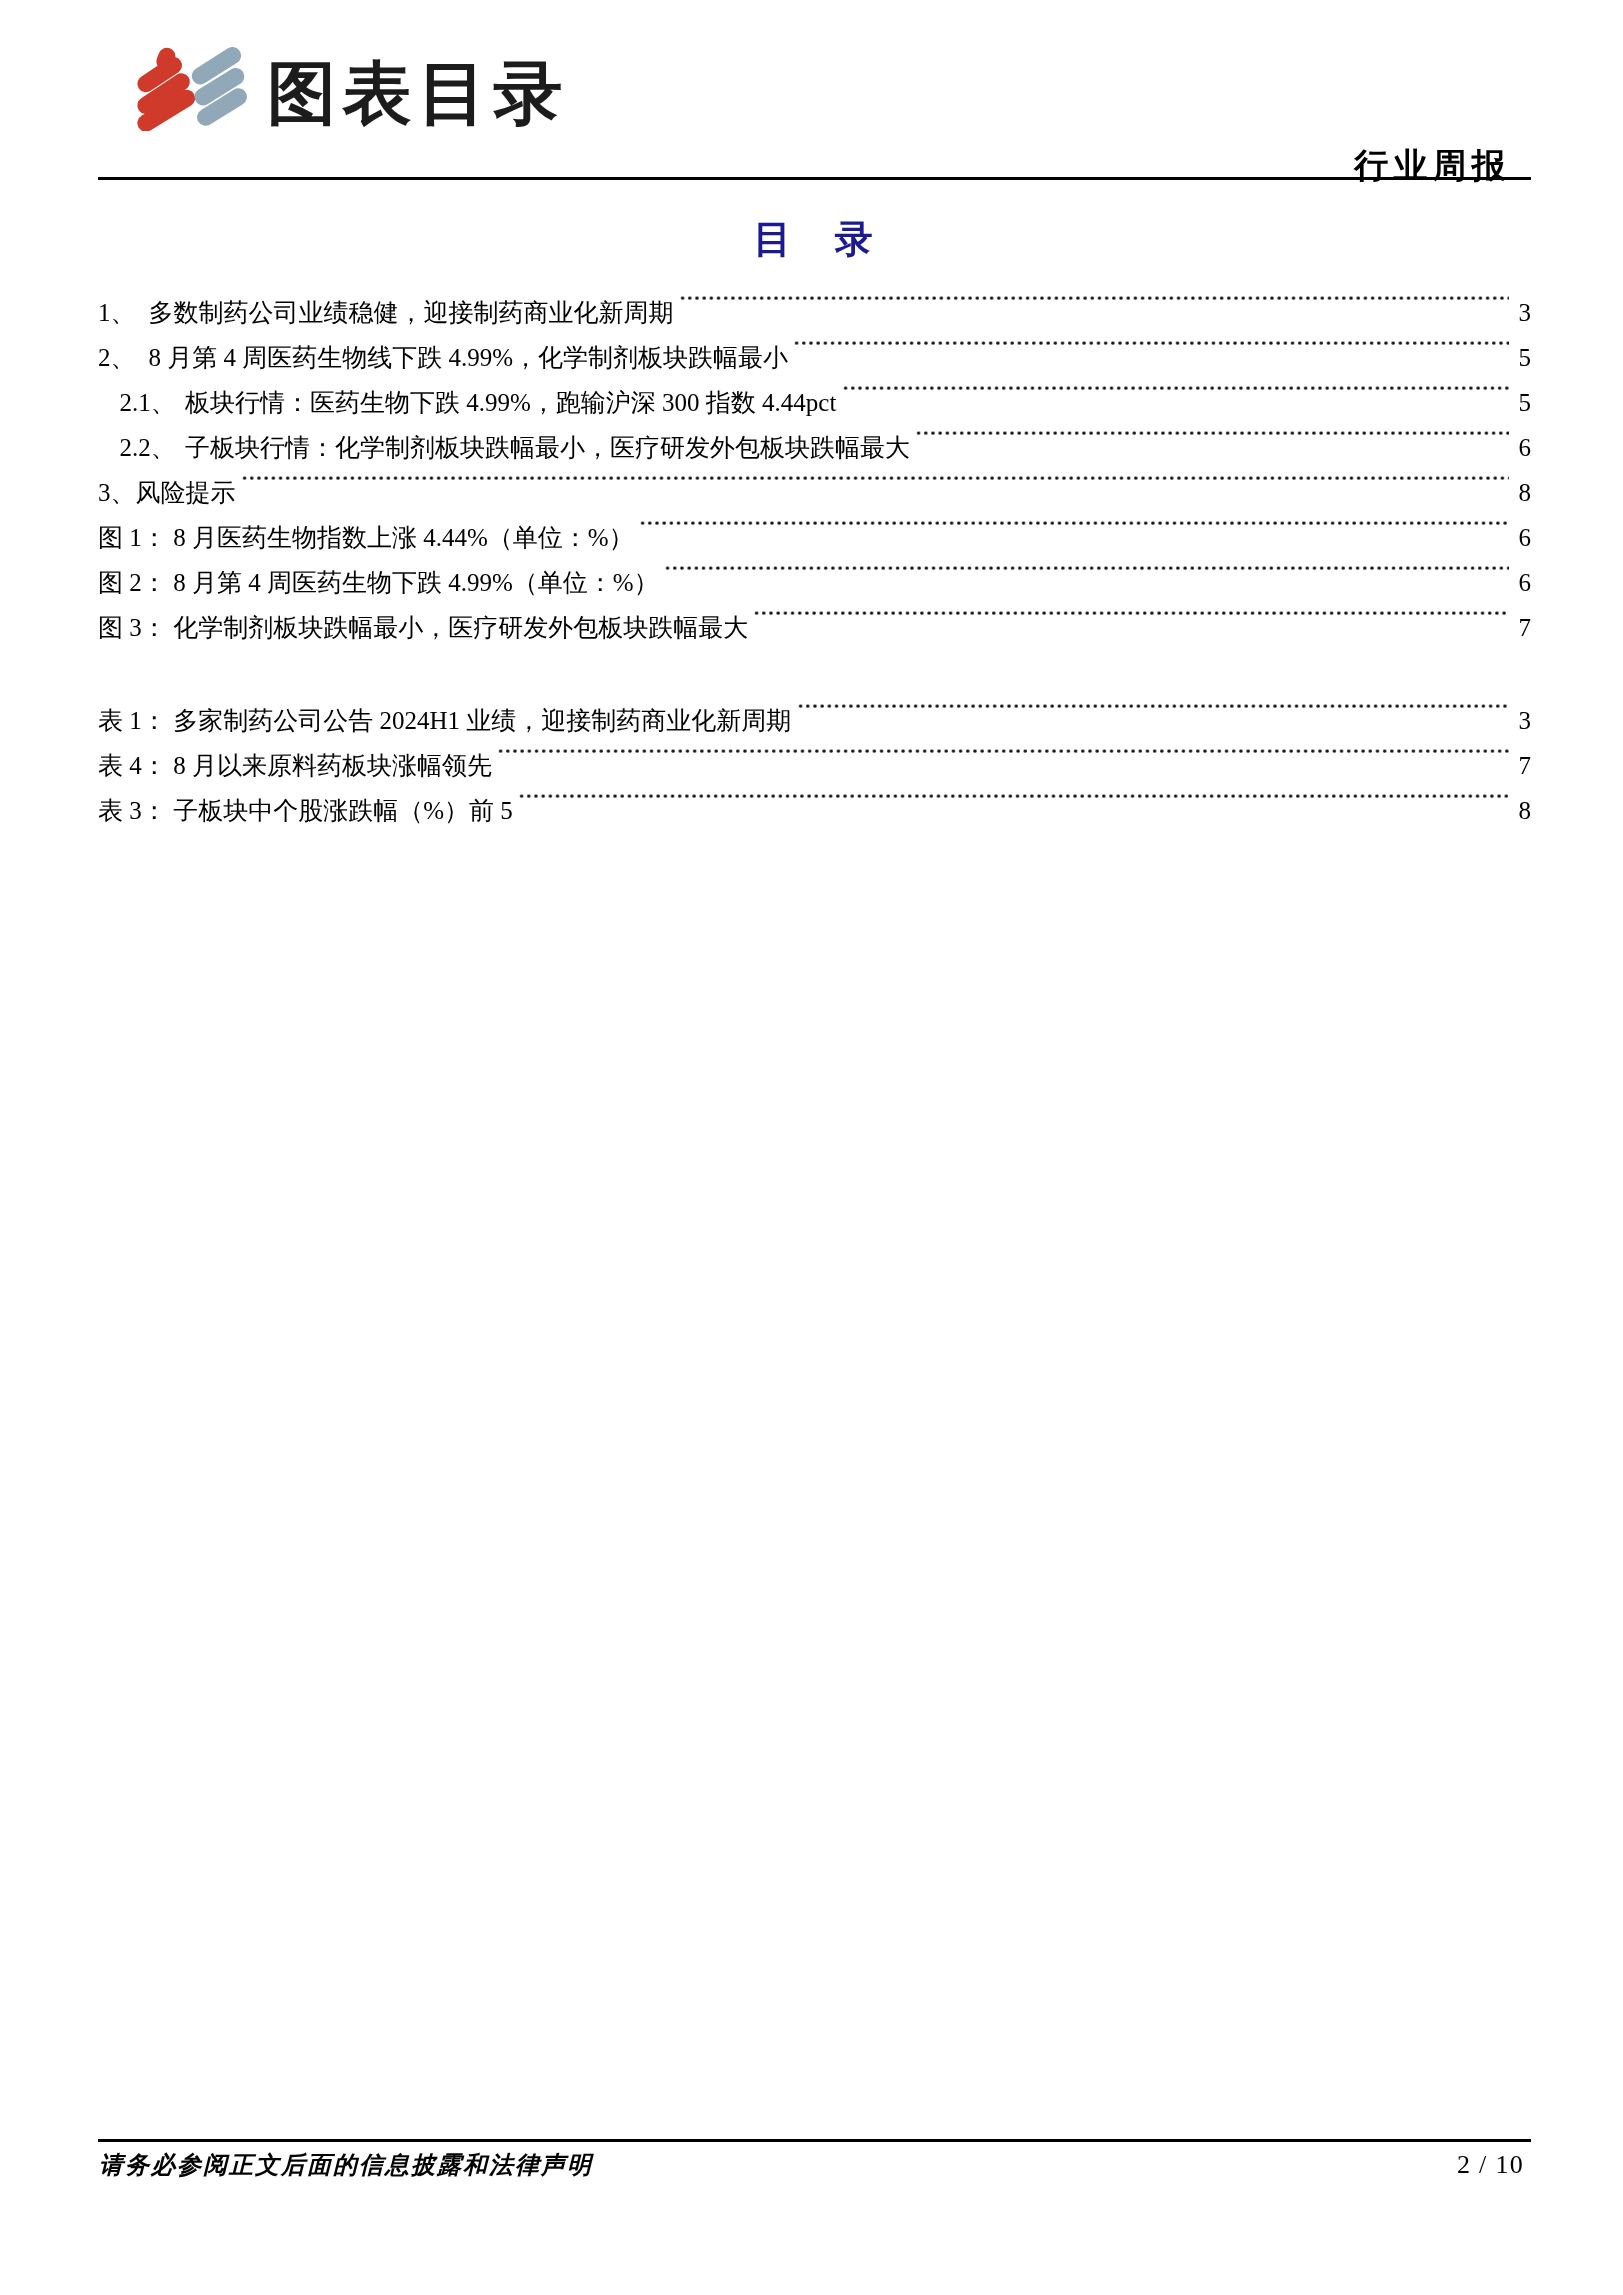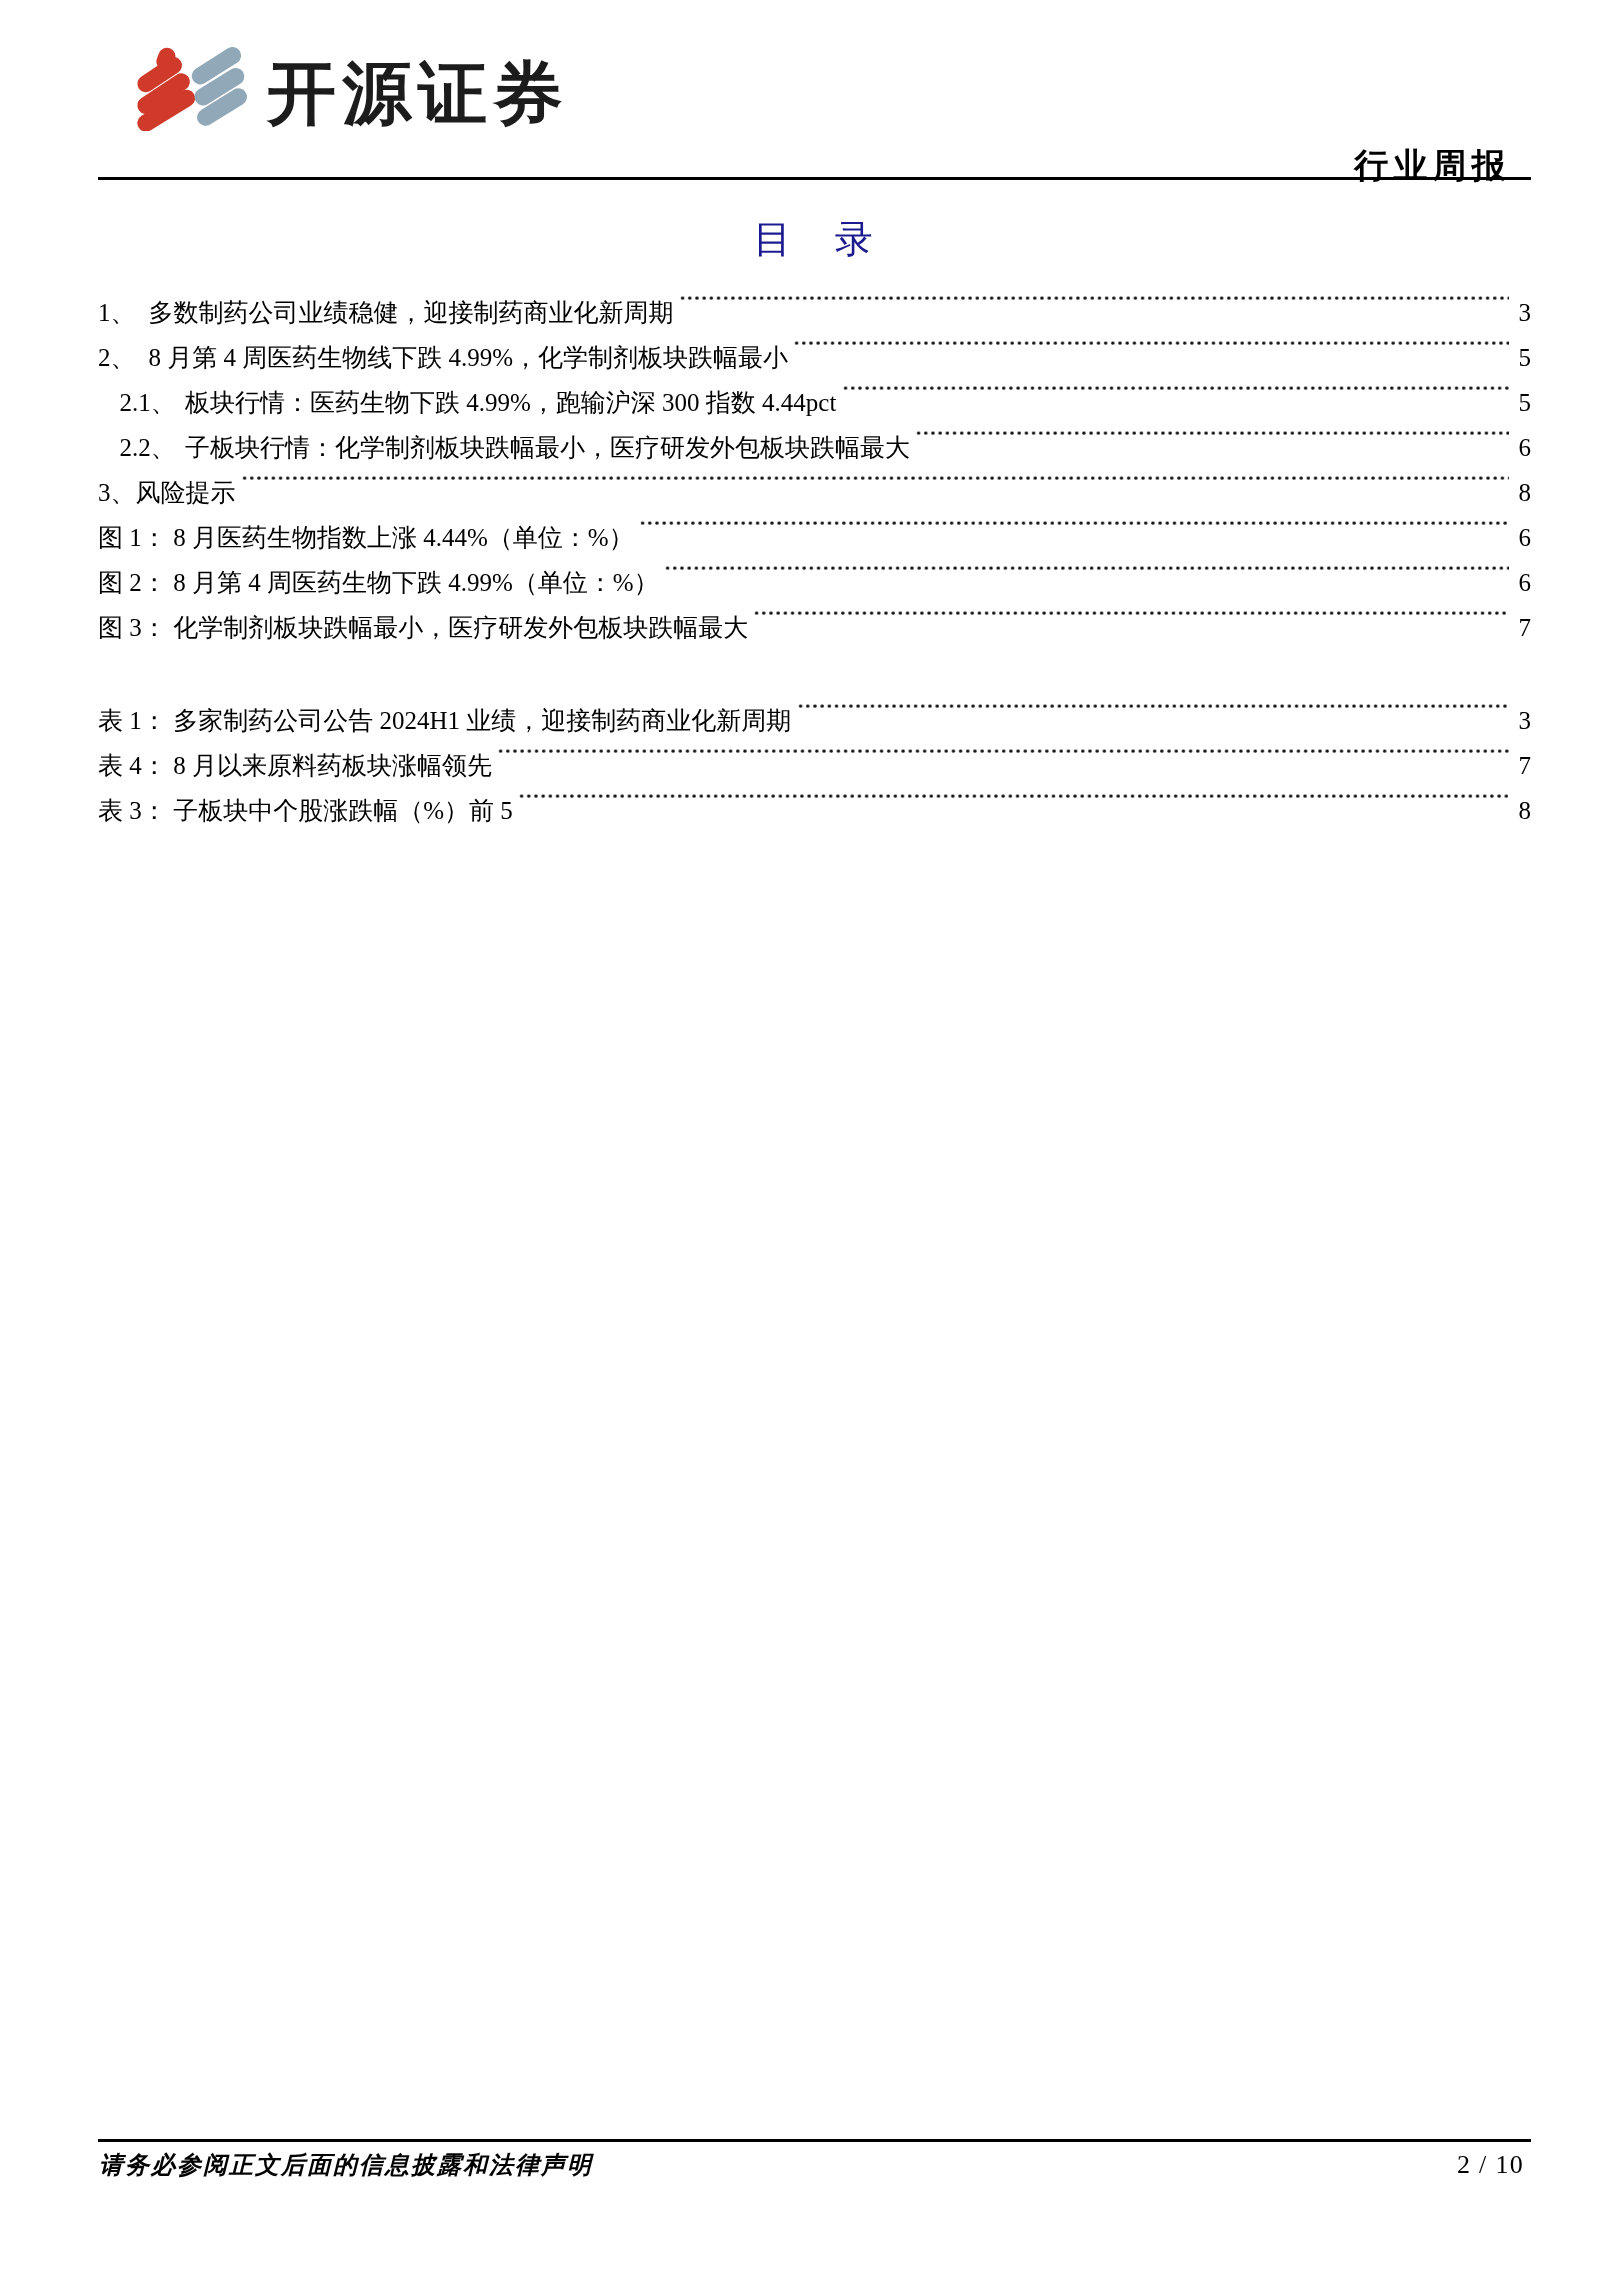--- a/index.html
+++ b/index.html
@@ -27,21 +27,21 @@
   }
   .rule { position:absolute; left:98px; width:1433px; height:3.3px; background:#000; }
   .rule.header-rule { top:177px; }
   .rule.footer-rule { top:2139px; }
 
   
   .content { position:absolute; left:98px; top:213px; width:1433px; }
   .sec-title {
     margin:0 0 25px 0;
     text-align:center;
-    font-size:38px; line-height:52px; font-weight:normal;
+    font-size:38px; line-height:52px; font-weight:bold;
     letter-spacing:2.6px;
     white-space:pre;
   }
   .sec-title.catalog { margin-top:42px; margin-bottom:17px; }
   .row {
     display:flex; align-items:baseline;
     font-size:25px; line-height:45px;
     white-space:nowrap;
   }
   .row .num  { flex:0 0 auto; }
@@ -82,21 +82,21 @@
       <line x1="18" y1="56" x2="60" y2="28"></line>
       <line x1="18" y1="89" x2="72" y2="53"></line>
       <line x1="18" y1="116" x2="80" y2="78"></line>
     </g>
     <g stroke="#90a8b8" stroke-width="26" stroke-linecap="round" fill="none">
       <line x1="101" y1="44" x2="150" y2="13"></line>
       <line x1="105" y1="76" x2="155" y2="45"></line>
       <line x1="109" y1="107" x2="159" y2="76"></line>
     </g>
   </svg>
-  <div class="brand">开源证券</div>
+  <div class="brand">图表目录</div>
   <div class="report-type">行业周报</div>
   <div class="rule header-rule"></div>
 
   <main class="content">
 
     <h1 class="sec-title" style="color:#1b1b8f">目　录</h1>
 
     <div class="row lvl1">
       <span class="num">1、</span>
       <span class="txt">多数制药公司业绩稳健，迎接制药商业化新周期</span>

